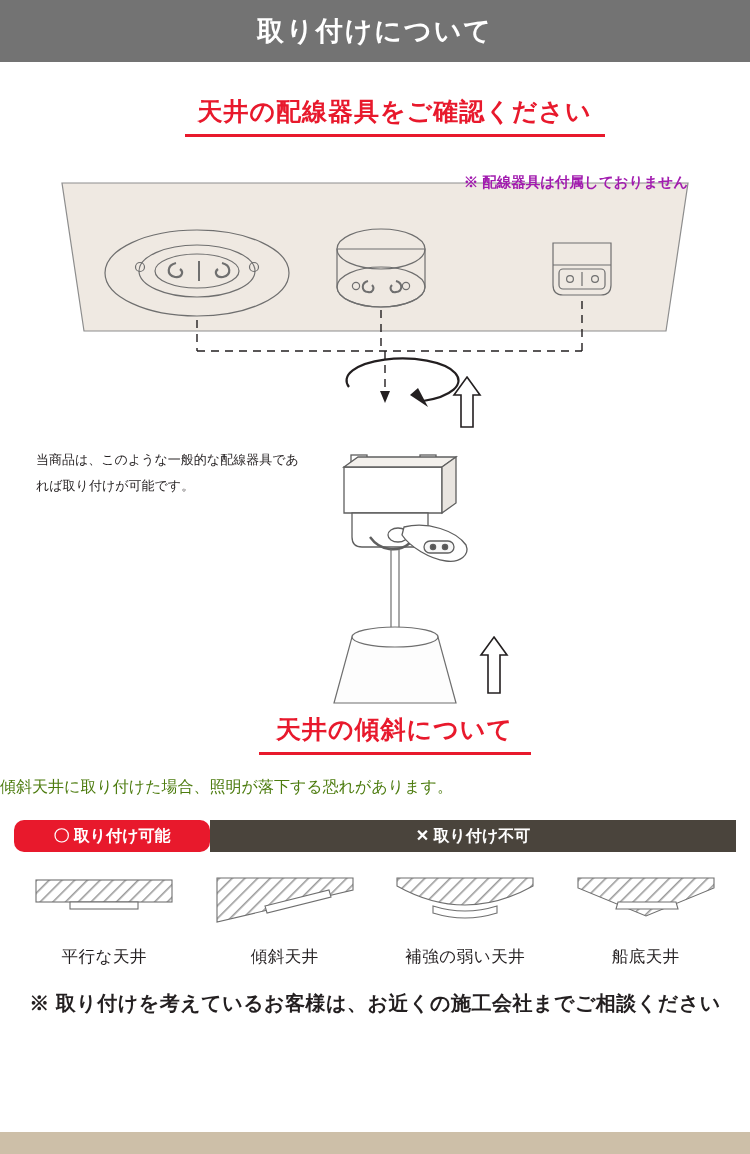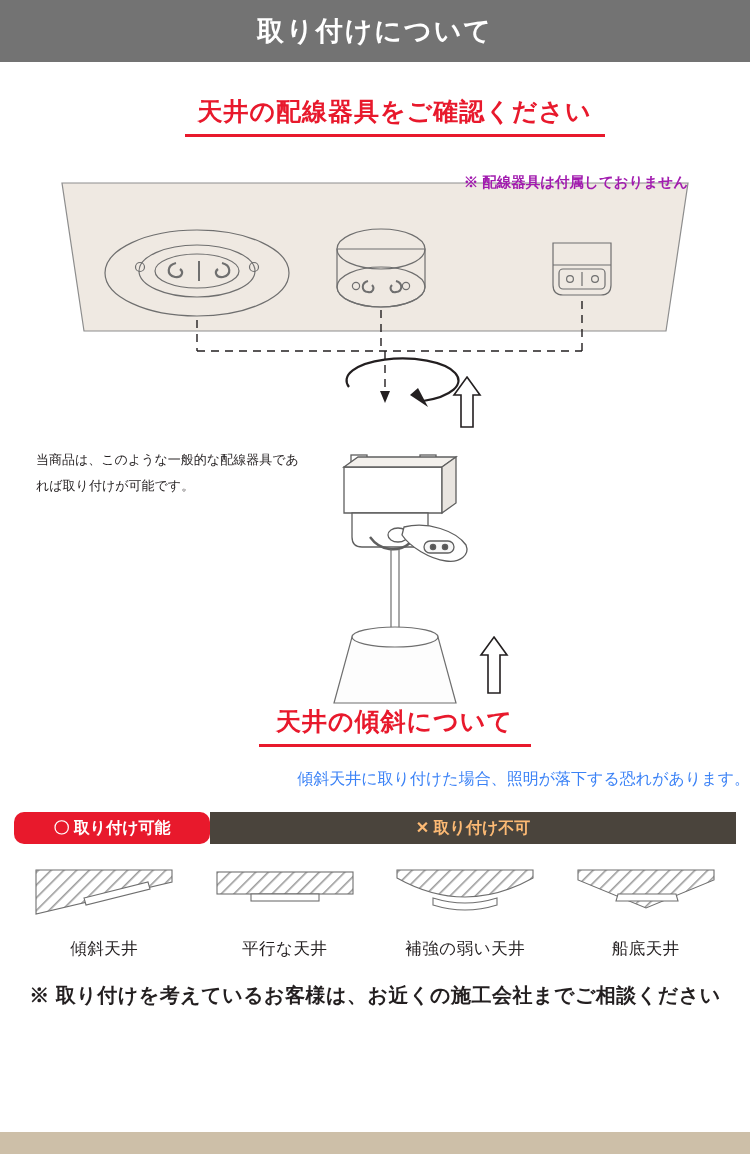--- a/index.html
+++ b/index.html
@@ -39,21 +39,21 @@
   .section-title .rule {
     display: block;
     height: 3px;
     background: #e8192c;
     margin: 6px auto 0;
   }
 
   #title1 { margin-top: 33px; }
   #title1 .rule { width: 420px; }
 
-  #title2 { margin-top: 0px; }
+  #title2 { margin-top: 8px; }
   #title2 .rule { width: 272px; }
 
   
   .fig1 {
     position: relative;
     width: 750px;
     height: 560px;
     margin-top: 8px;
   }
   .fig1 svg { position: absolute; left: 0; top: 0; }
@@ -74,24 +74,24 @@
     top: 28px;
     font-size: 14.5px;
     font-weight: bold;
     color: #a21caf;
     text-align: right;
   }
 
   
   .slope-text {
     margin-top: 16px;
-    text-align: right;
+    text-align: left;
     font-size: 16px;
     line-height: 1.95;
-    color: #3b82f6;
+    color: #4d7c0f;
   }
 
   
   .table-wrap {
     margin-top: 18px;
     width: 722px;
     margin-left: 14px;
   }
   .table-head {
     display: flex;
@@ -104,21 +104,21 @@
     font-size: 16px;
     font-weight: bold;
     display: flex;
     align-items: center;
     justify-content: center;
     border-radius: 10px;
   }
   .th-ng {
     flex: 1;
     background: #4a443c;
-    color: #fdba74;
+    color: #ffffff;
     font-size: 16px;
     font-weight: bold;
     display: flex;
     align-items: center;
     justify-content: center;
   }
 
   .cells {
     display: flex;
     margin-top: 14px;
@@ -267,55 +267,55 @@
 </div>
 
 <div class="table-wrap">
 
   <div class="table-head">
     <div class="th-ok">〇 取り付け可能</div>
     <div class="th-ng">✕ 取り付け不可</div>
   </div>
 
   <div class="cells">
+
+    <div class="cell">
+      <div class="art">
+        <svg width="160" height="74" viewBox="0 0 160 74">
+          <defs>
+            <pattern id="h1" width="9" height="9" patternTransform="rotate(45)" patternUnits="userSpaceOnUse">
+              <line x1="0" y1="0" x2="0" y2="9" stroke="#9b9b9b" stroke-width="3.2"></line>
+            </pattern>
+          </defs>
+          <rect x="12" y="14" width="136" height="22" fill="url(#h1)" stroke="#6f6f6f" stroke-width="1.1"></rect>
+          <rect x="46" y="36" width="68" height="7" fill="#ffffff" stroke="#6f6f6f" stroke-width="1.1"></rect>
+        </svg>
+      </div>
+      <div class="cap">平行な天井</div>
+    </div>
 
     <div class="cell">
       <div class="art">
         <svg width="160" height="74" viewBox="0 0 160 74">
           <defs>
             <pattern id="h2" width="9" height="9" patternTransform="rotate(45)" patternUnits="userSpaceOnUse">
               <line x1="0" y1="0" x2="0" y2="9" stroke="#9b9b9b" stroke-width="3.2"></line>
             </pattern>
           </defs>
           <polygon points="12,12 148,12 148,24 12,56" fill="url(#h2)" stroke="#6f6f6f" stroke-width="1.1"></polygon>
           <polygon points="60,40 124,24 126,31 62,47" fill="#ffffff" stroke="#6f6f6f" stroke-width="1.1"></polygon>
         </svg>
       </div>
       <div class="cap">傾斜天井</div>
     </div>
 
     <div class="cell">
       <div class="art">
         <svg width="160" height="74" viewBox="0 0 160 74">
           <defs>
-            <pattern id="h1" width="9" height="9" patternTransform="rotate(45)" patternUnits="userSpaceOnUse">
-              <line x1="0" y1="0" x2="0" y2="9" stroke="#9b9b9b" stroke-width="3.2"></line>
-            </pattern>
-          </defs>
-          <rect x="12" y="14" width="136" height="22" fill="url(#h1)" stroke="#6f6f6f" stroke-width="1.1"></rect>
-          <rect x="46" y="36" width="68" height="7" fill="#ffffff" stroke="#6f6f6f" stroke-width="1.1"></rect>
-        </svg>
-      </div>
-      <div class="cap">平行な天井</div>
-    </div>
-
-    <div class="cell">
-      <div class="art">
-        <svg width="160" height="74" viewBox="0 0 160 74">
-          <defs>
             <pattern id="h4" width="9" height="9" patternTransform="rotate(45)" patternUnits="userSpaceOnUse">
               <line x1="0" y1="0" x2="0" y2="9" stroke="#9b9b9b" stroke-width="3.2"></line>
             </pattern>
           </defs>
           <path d="M12,12 H148 V20 Q80,58 12,20 Z" fill="url(#h4)" stroke="#6f6f6f" stroke-width="1.1"></path>
           <path d="M48,40 Q80,50 112,40 L112,47 Q80,57 48,47 Z" fill="#ffffff" stroke="#6f6f6f" stroke-width="1.1"></path>
         </svg>
       </div>
       <div class="cap">補強の弱い天井</div>
     </div>

